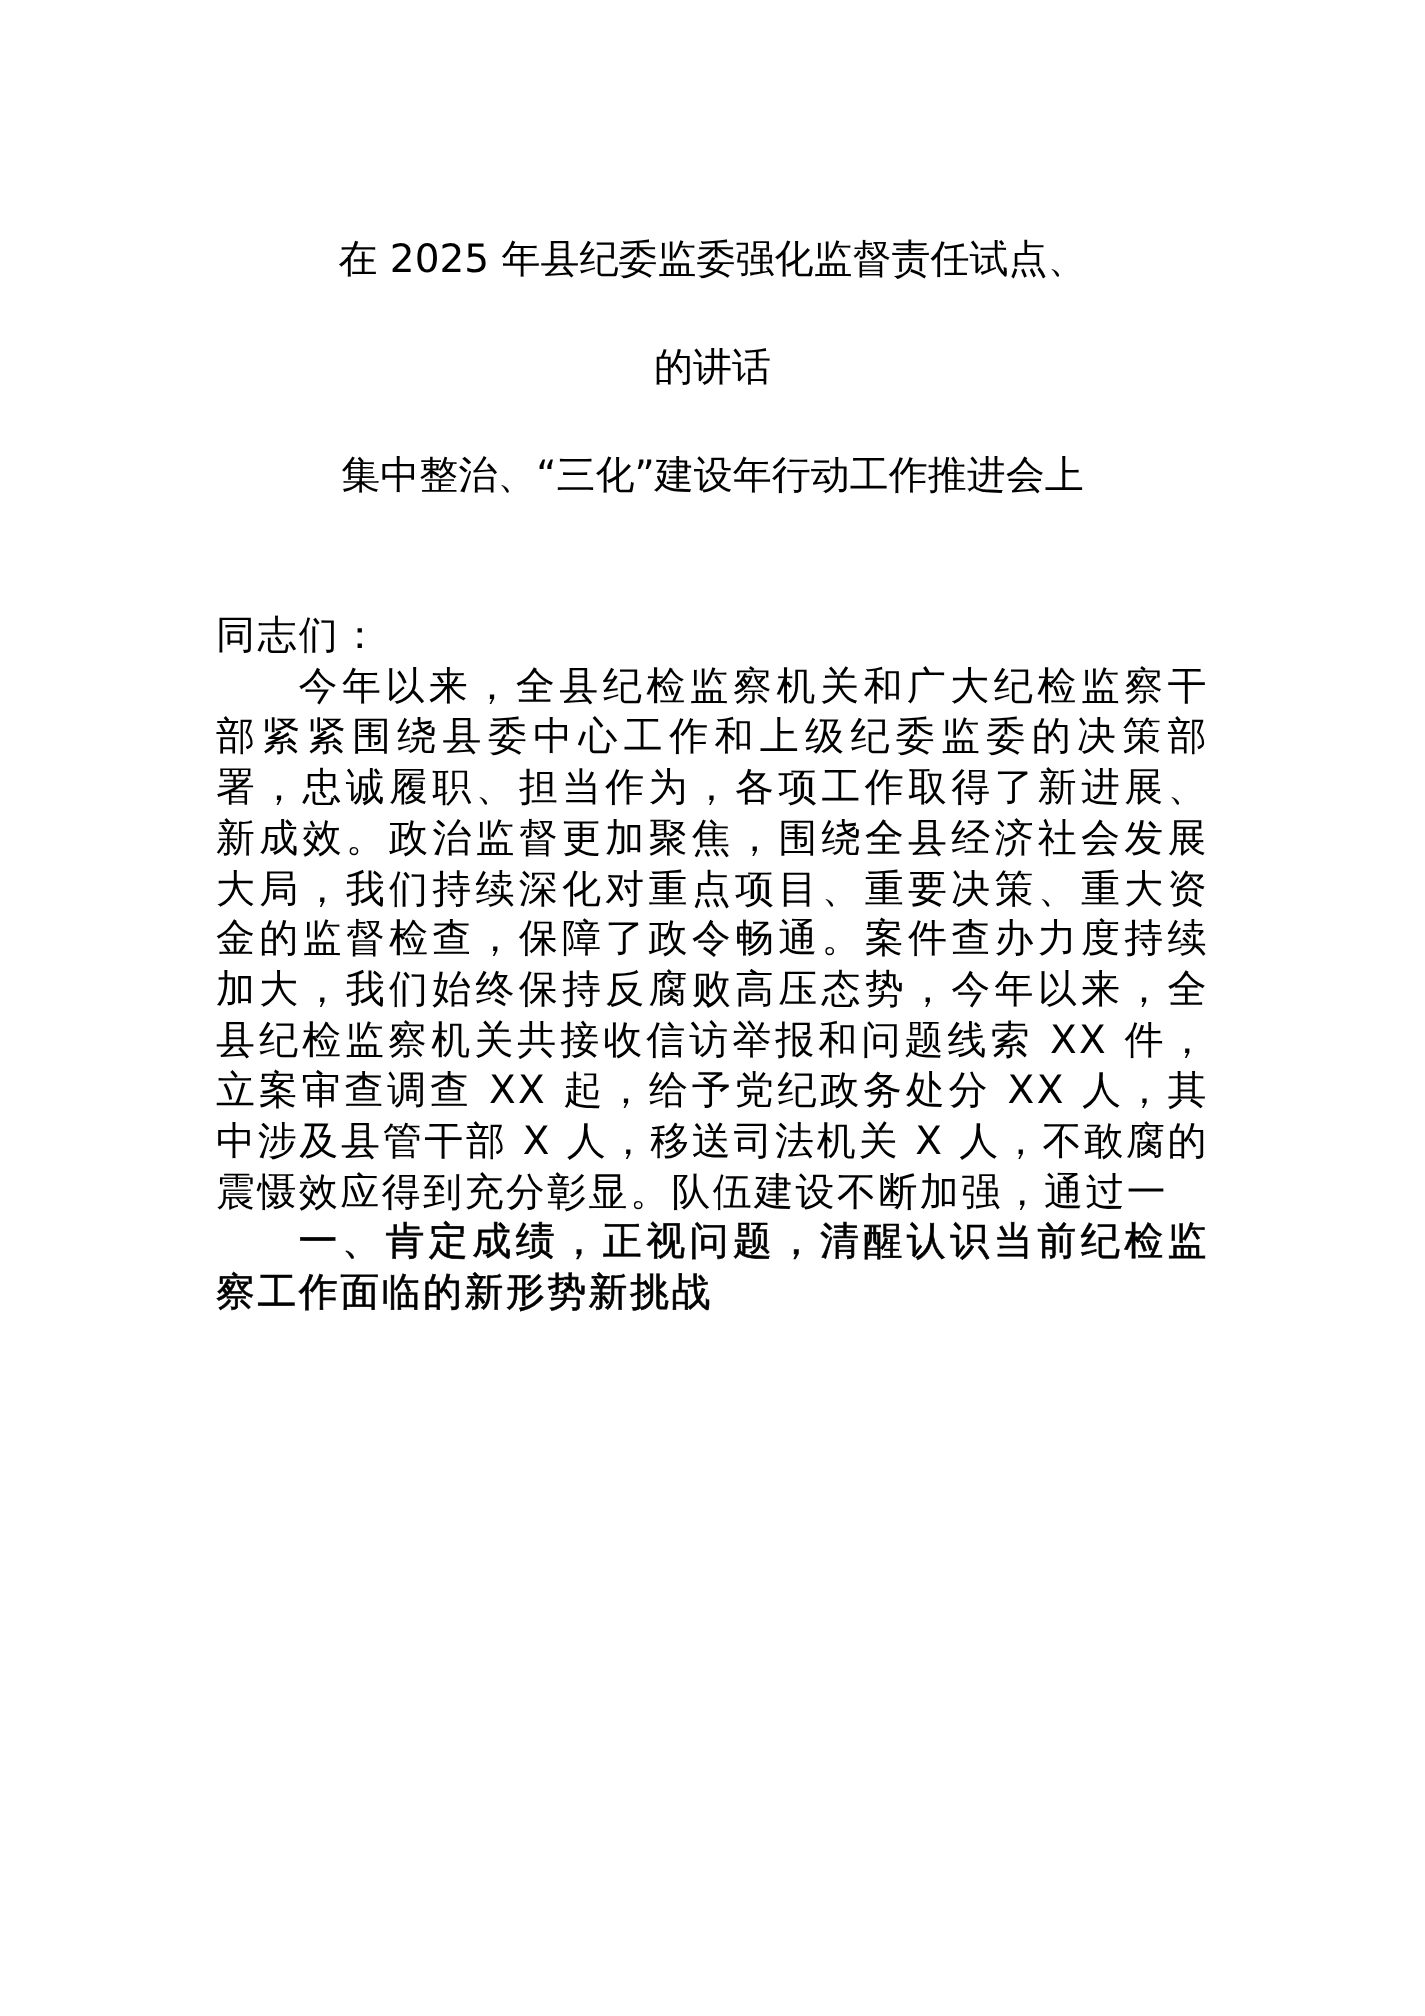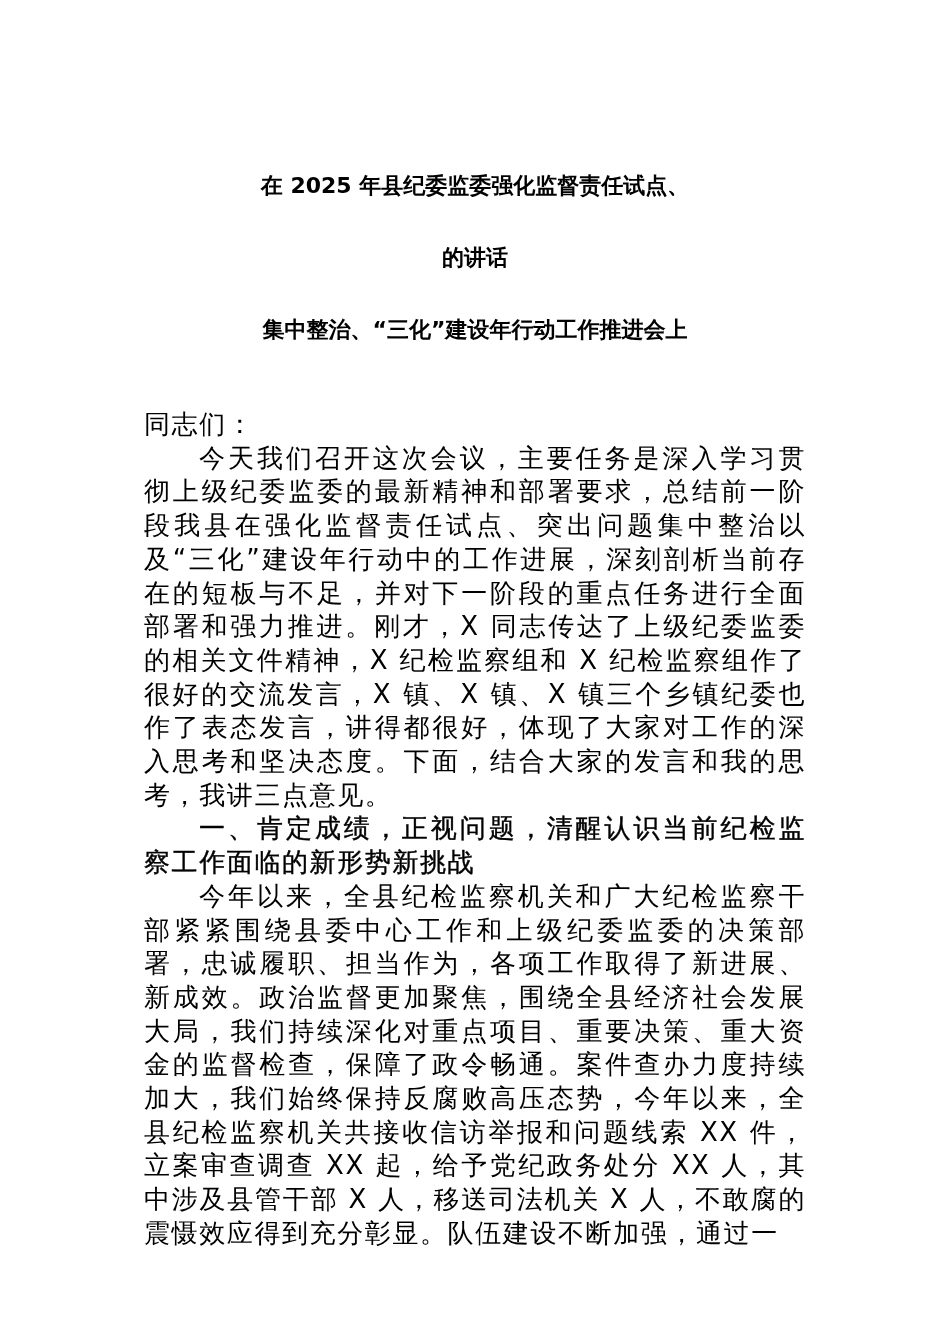--- a/index.html
+++ b/index.html
@@ -14,29 +14,29 @@
   }
   .page {
     position: absolute;
     left: 0; top: 0;
     width: 950px; height: 1344px;
     background: #fff;
   }
   .title {
     position: absolute;
     left: 140px;
-    top: 150px;
+    top: 137px;
     width: 670px;
     text-align: center;
     font-family: "DejaVu Sans", sans-serif;
-    font-size: 22px;
+    font-size: 26px;
     line-height: 72px;
     letter-spacing: 0px;
     margin: 0;
-    font-weight: bold;
+    font-weight: normal;
   }
   .body {
     position: absolute;
     left: 144px;
     top: 408px;
     width: 662px;
     font-size: 26px;
     line-height: 33.7px;
     text-align: justify;
     letter-spacing: 1.6px;
@@ -51,17 +51,16 @@
 
 <div class="page">
   <h1 class="title">
     <div>在 2025 年县纪委监委强化监督责任试点、</div>
     <div>的讲话</div>
     <div>集中整治、“三化”建设年行动工作推进会上</div>
   </h1>
 
   <div class="body">
     <p>同志们：</p>
-    <p class="indent">今天我们召开这次会议，主要任务是深入学习贯彻上级纪委监委的最新精神和部署要求，总结前一阶段我县在强化监督责任试点、突出问题集中整治以及“三化”建设年行动中的工作进展，深刻剖析当前存在的短板与不足，并对下一阶段的重点任务进行全面部署和强力推进。刚才，X 同志传达了上级纪委监委的相关文件精神，X 纪检监察组和 X 纪检监察组作了很好的交流发言，X 镇、X 镇、X 镇三个乡镇纪委也作了表态发言，讲得都很好，体现了大家对工作的深入思考和坚决态度。下面，结合大家的发言和我的思考，我讲三点意见。</p>
+    <p class="indent">今年以来，全县纪检监察机关和广大纪检监察干部紧紧围绕县委中心工作和上级纪委监委的决策部署，忠诚履职、担当作为，各项工作取得了新进展、新成效。政治监督更加聚焦，围绕全县经济社会发展大局，我们持续深化对重点项目、重要决策、重大资金的监督检查，保障了政令畅通。案件查办力度持续加大，我们始终保持反腐败高压态势，今年以来，全县纪检监察机关共接收信访举报和问题线索 XX 件，立案审查调查 XX 起，给予党纪政务处分 XX 人，其中涉及县管干部 X 人，移送司法机关 X 人，不敢腐的震慑效应得到充分彰显。队伍建设不断加强，通过一</p>
     <p class="indent heading"><span>一、肯定成绩，正视问题，清醒认识当前纪检监察工作面临的新形势新挑战</span></p>
-    <p class="indent">今年以来，全县纪检监察机关和广大纪检监察干部紧紧围绕县委中心工作和上级纪委监委的决策部署，忠诚履职、担当作为，各项工作取得了新进展、新成效。政治监督更加聚焦，围绕全县经济社会发展大局，我们持续深化对重点项目、重要决策、重大资金的监督检查，保障了政令畅通。案件查办力度持续加大，我们始终保持反腐败高压态势，今年以来，全县纪检监察机关共接收信访举报和问题线索 XX 件，立案审查调查 XX 起，给予党纪政务处分 XX 人，其中涉及县管干部 X 人，移送司法机关 X 人，不敢腐的震慑效应得到充分彰显。队伍建设不断加强，通过一</p>
   </div>
 </div>
 
 </body></html>

